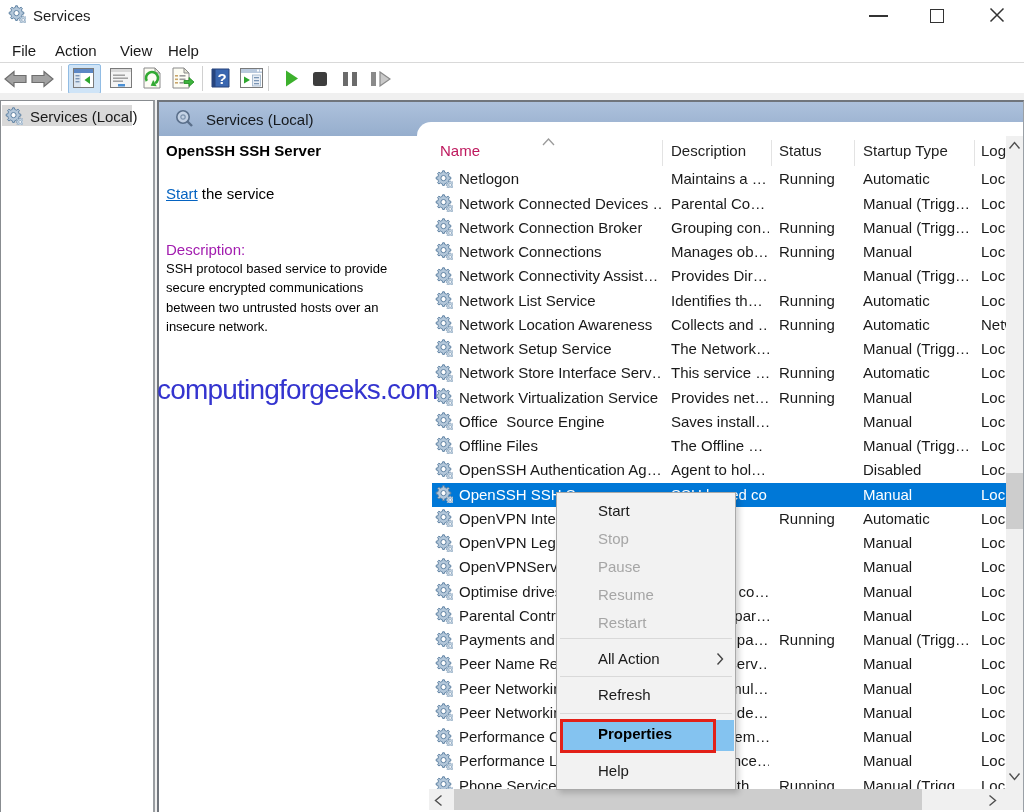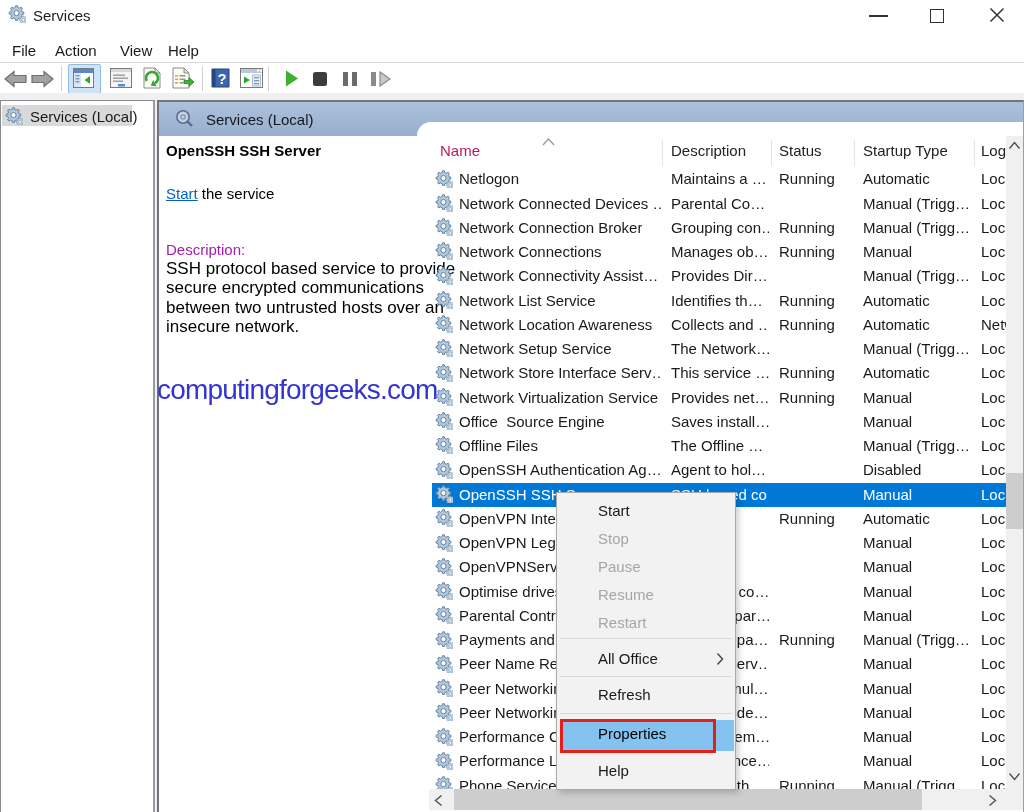--- a/index.html
+++ b/index.html
@@ -120,21 +120,21 @@
 <div class="ab" style="left:417px;top:122px;width:606px;height:20px;background:#fff;border-top-left-radius:14px"></div>
 <svg class="ab" style="left:173px;top:107px" width="24" height="24" viewBox="0 0 24 24">
 <circle cx="10" cy="10" r="6.2" fill="rgba(255,255,255,0.35)" stroke="#5a6f8a" stroke-width="1.6"></circle>
 <path d="M14.5 14.5 L19 19" stroke="#5a6f8a" stroke-width="2.4"></path>
 <circle cx="10" cy="10" r="2.2" fill="none" stroke="#7d93ad" stroke-width="1.2"></circle>
 </svg>
 <div class="txt" style="left:206px;top:111px;font-size:15px;color:#15191d">Services (Local)</div>
 <div class="txt" style="left:166px;top:142px;font-size:15px;font-weight:bold;color:#000">OpenSSH SSH Server</div>
 <div class="txt" style="left:166px;top:185px;font-size:15px;color:#000"><span style="color:#0563c1;text-decoration:underline">Start</span> the service</div>
 <div class="txt" style="left:166px;top:241px;font-size:15px;color:#a21caf">Description:</div>
-<div class="txt" style="left:166px;top:259px;font-size:17px;color:#000;line-height:19.3px">SSH protocol based service to provide<br>secure encrypted communications<br>between two untrusted hosts over an<br>insecure network.</div>
+<div class="txt" style="left:166px;top:259px;font-size:13px;color:#000;line-height:19.3px">SSH protocol based service to provide<br>secure encrypted communications<br>between two untrusted hosts over an<br>insecure network.</div>
 <div class="txt" style="left:157px;top:374px;font-size:28px;letter-spacing:-0.8px;color:#3434cf">computingforgeeks.com</div>
 <div class="txt" style="left:440px;top:142px;font-size:15px;color:#be185d">Name</div>
 <div class="txt" style="left:671px;top:142px;font-size:15px;color:#222">Description</div>
 <div class="txt" style="left:779px;top:142px;font-size:15px;color:#222">Status</div>
 <div class="txt" style="left:863px;top:142px;font-size:15px;color:#222">Startup Type</div>
 <div class="txt" style="left:981px;top:142px;font-size:15px;color:#222">Log</div>
 <svg class="ab" style="left:542px;top:138px" width="13" height="8" viewBox="0 0 13 8">
 <path d="M1 7 L6.5 1 L12 7" fill="none" stroke="#9a9a9a" stroke-width="1.3"></path>
   </svg>
 <div class="ab" style="left:662px;top:140px;width:1px;height:26px;background:#e3e3e3"></div>
@@ -534,18 +534,18 @@
 <div class="ab" style="left:560px;top:637.5px;width:172px;height:1px;background:#d9d9d9;z-index:60"></div>
 <div class="ab" style="left:560px;top:675.5px;width:172px;height:1px;background:#d9d9d9;z-index:60"></div>
 <div class="ab" style="left:560px;top:712.7px;width:172px;height:1px;background:#d9d9d9;z-index:60"></div>
 <div class="ab" style="left:562px;top:719.5px;width:172px;height:31.5px;background:#84c3f0;z-index:59"></div>
 <div class="ab" style="left:559.5px;top:718.5px;width:156px;height:34px;border:3px solid #e22018;box-sizing:border-box;z-index:62"></div>
 <div class="txt" style="left:598px;top:501.7px;font-size:15px;color:#1a1a1a;z-index:61">Start</div>
 <div class="txt" style="left:598px;top:530.3px;font-size:15px;color:#a6a6a6;z-index:61">Stop</div>
 <div class="txt" style="left:598px;top:557.7px;font-size:15px;color:#a6a6a6;z-index:61">Pause</div>
 <div class="txt" style="left:598px;top:586.3px;font-size:15px;color:#a6a6a6;z-index:61">Resume</div>
 <div class="txt" style="left:598px;top:614.1px;font-size:15px;color:#a6a6a6;z-index:61">Restart</div>
-<div class="txt" style="left:598px;top:650.2px;font-size:15px;color:#1a1a1a;z-index:61">All Office</div>
+<div class="txt" style="left:598px;top:650.2px;font-size:15px;color:#1a1a1a;z-index:61">All Action</div>
 <div class="txt" style="left:598px;top:685.7px;font-size:15px;color:#1a1a1a;z-index:61">Refresh</div>
-<div class="txt" style="left:598px;top:725.4px;font-size:15px;color:#000;font-weight:normal;z-index:61">Properties</div>
+<div class="txt" style="left:598px;top:725.4px;font-size:15px;color:#000;font-weight:bold;z-index:61">Properties</div>
 <div class="txt" style="left:598px;top:762.2px;font-size:15px;color:#1a1a1a;z-index:61">Help</div>
 <svg class="ab" style="left:716px;top:652px;z-index:61" width="8" height="14" viewBox="0 0 8 14">
     <path d="M1.5 1.5 L6.5 7 L1.5 12.5" fill="none" stroke="#444" stroke-width="1.4"></path>
   </svg>
 </body></html>

